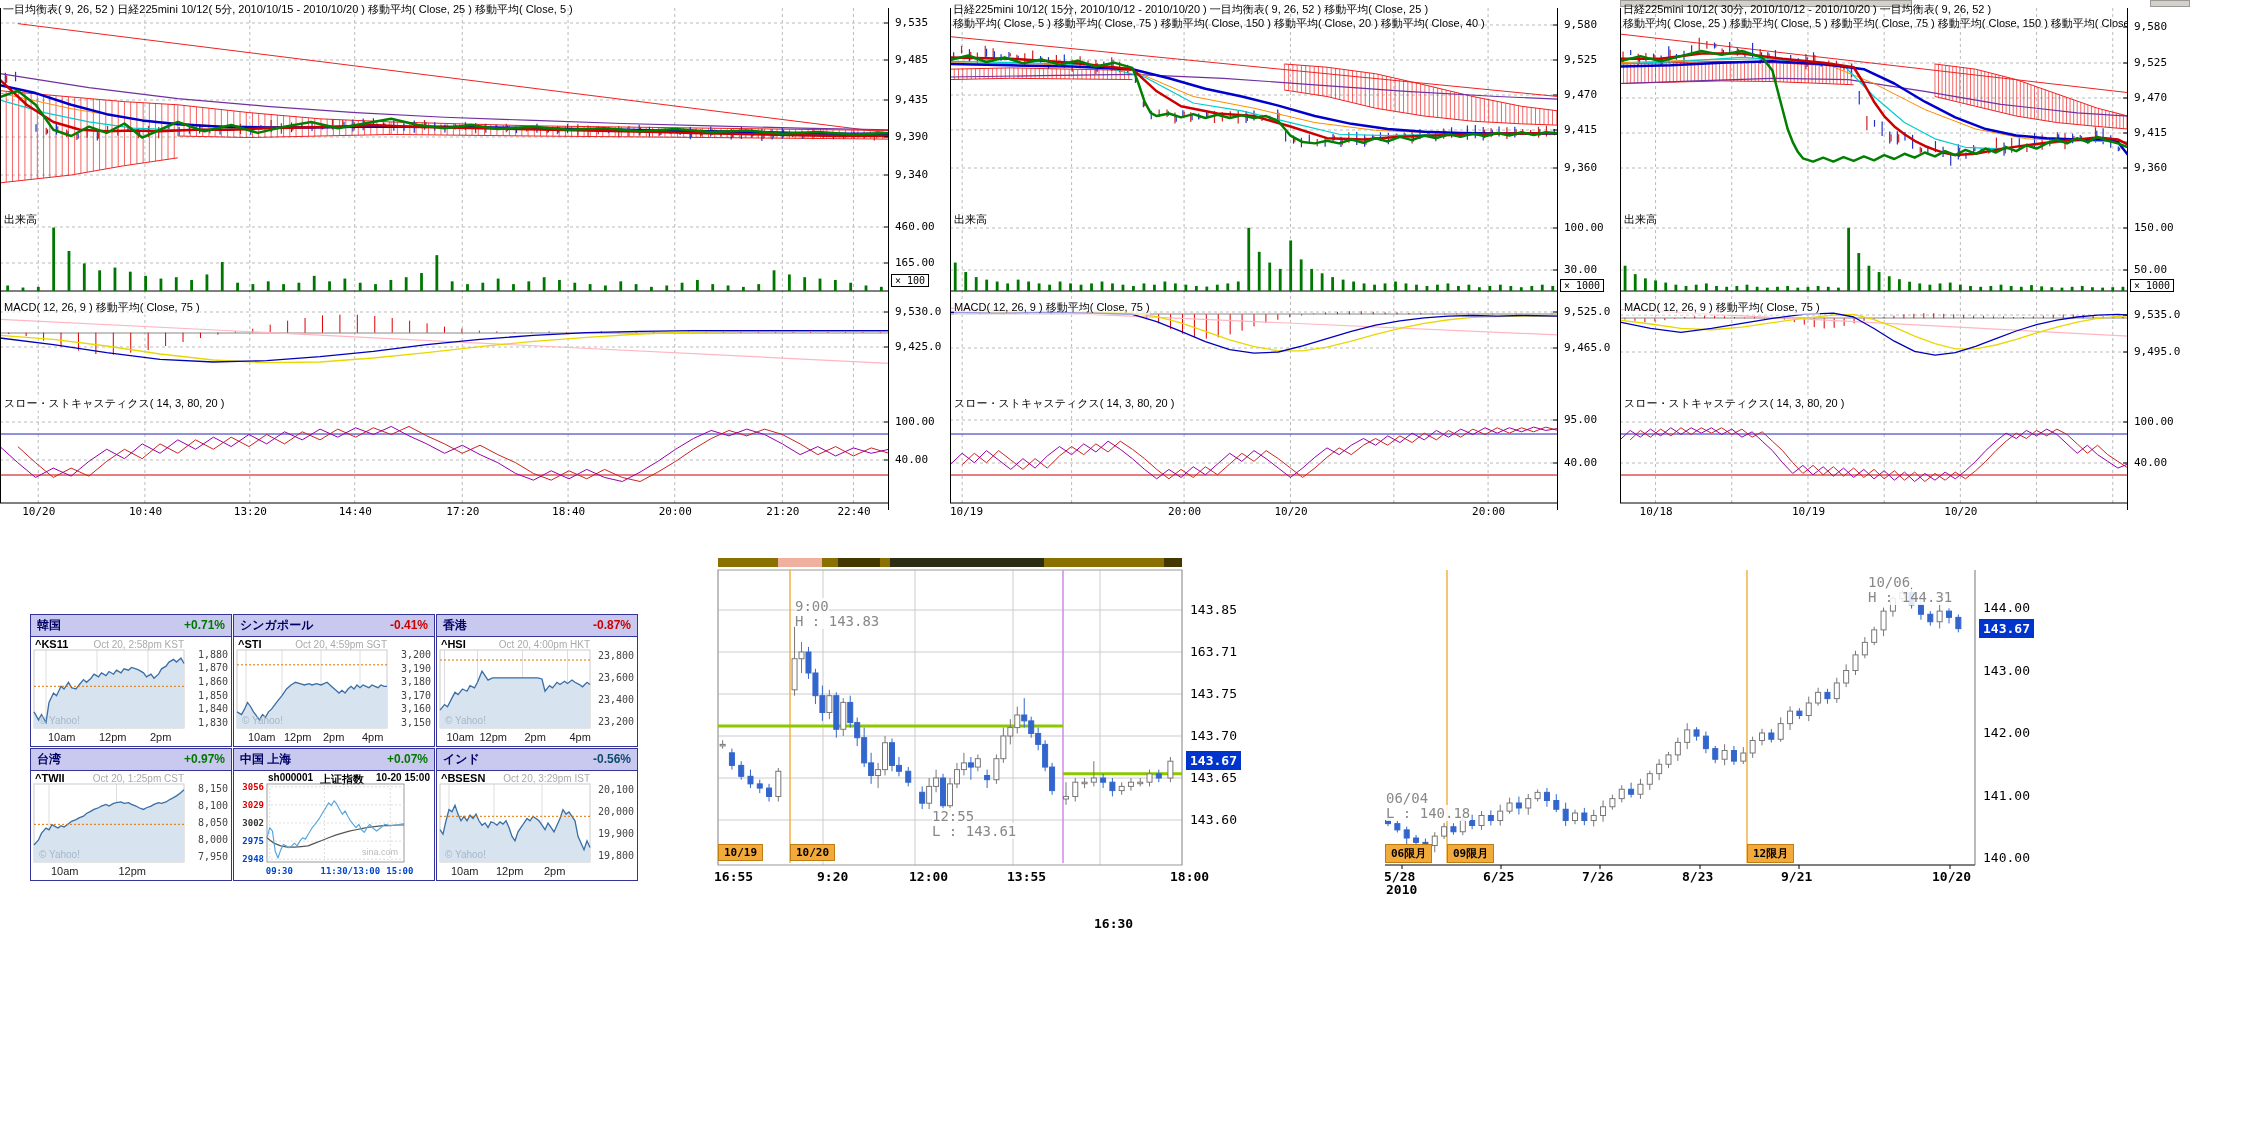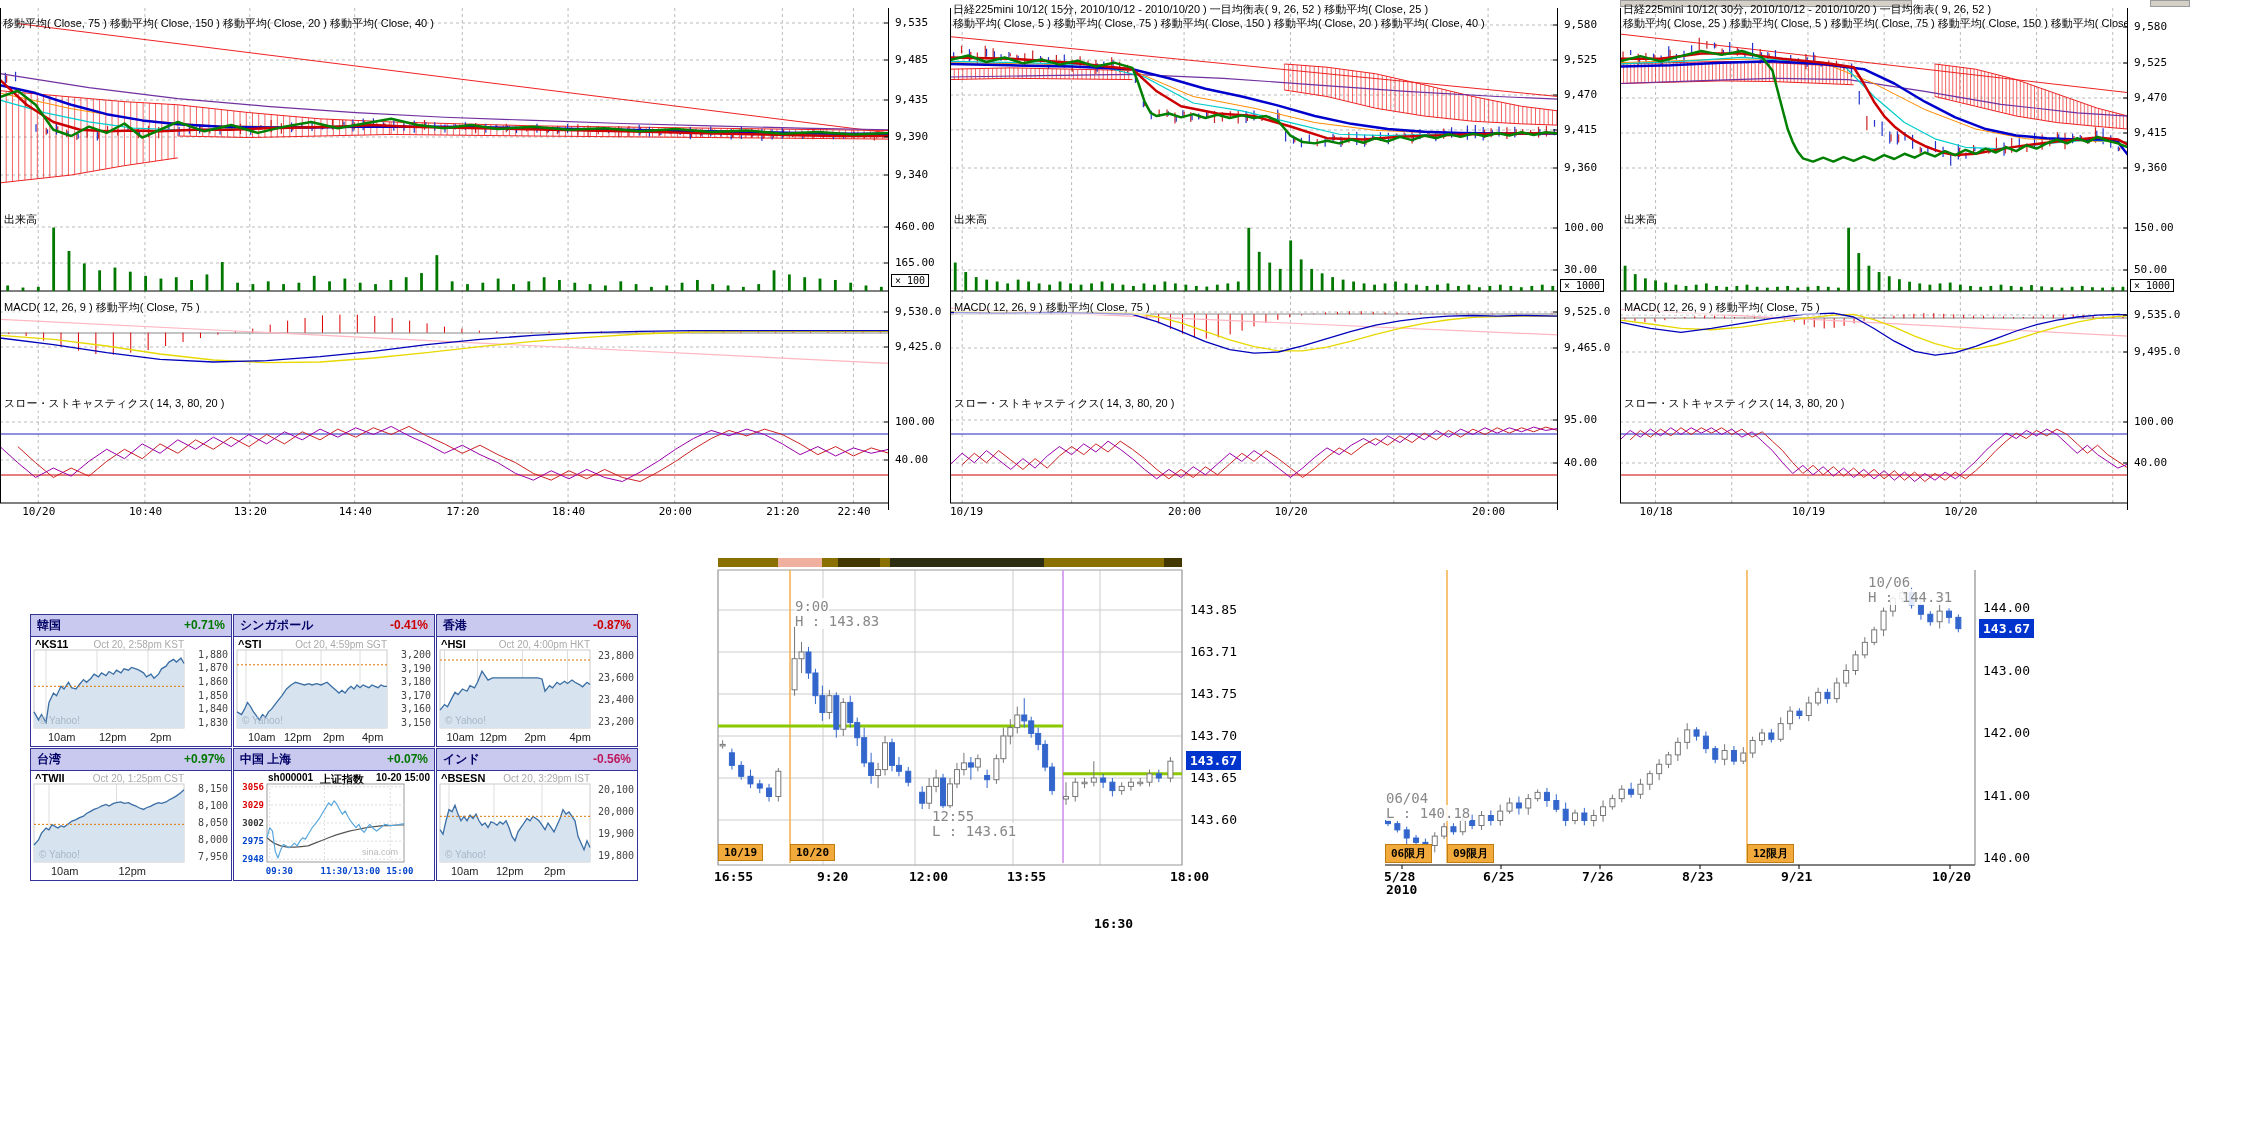--- a/index.html
+++ b/index.html
@@ -471,21 +471,21 @@
         <line x1="884" x2="889" y1="100" y2="100" stroke="#000"></line>
         <line x1="884" x2="889" y1="137" y2="137" stroke="#000"></line>
         <line x1="884" x2="889" y1="175" y2="175" stroke="#000"></line>
         <line x1="884" x2="889" y1="227" y2="227" stroke="#000"></line>
         <line x1="884" x2="889" y1="263" y2="263" stroke="#000"></line>
         <line x1="884" x2="889" y1="312" y2="312" stroke="#000"></line>
         <line x1="884" x2="889" y1="347" y2="347" stroke="#000"></line>
         <line x1="884" x2="889" y1="422" y2="422" stroke="#000"></line>
         <line x1="884" x2="889" y1="460" y2="460" stroke="#000"></line>
       </svg>
-      <div class="hdr hdr2" style="width: 885px;">移動平均( Close, 75 )   移動平均( Close, 150 )   移動平均( Close, 20 )   移動平均( Close, 40 )</div>
+      <div class="hdr hdr1" style="width: 885px;">一目均衡表( 9, 26, 52 )   日経225mini 10/12( 5分, 2010/10/15 - 2010/10/20 )   移動平均( Close, 25 )   移動平均( Close, 5 )</div>
       <div class="ptitle" style="top: 212px;">出来高</div>
       <div class="ptitle" style="top: 300px;">MACD( 12, 26, 9 )    移動平均( Close, 75 )</div>
       <div class="ptitle" style="top: 396px;">スロー・ストキャスティクス( 14, 3, 80, 20 )</div>
       <div class="axiscol" style="left: 889px; width: 58px;">
         <span class="axlab" style="top: 16px;">9,535</span>
         <span class="axlab" style="top: 53px;">9,485</span>
         <span class="axlab" style="top: 93px;">9,435</span>
         <span class="axlab" style="top: 130px;">9,390</span>
         <span class="axlab" style="top: 168px;">9,340</span>
         <span class="axlab" style="top: 220px;">460.00</span>
@@ -1455,21 +1455,21 @@
         <span class="cn-ylab" style="left: 2px; color: rgb(0, 68, 204); top: 83.3103px;">2948</span>
         <span class="cn-xlab" style="left: 31.74px;">09:30</span>
         <span class="cn-xlab" style="left: 86.54px;">11:30/13:00</span>
         <span class="cn-xlab" style="left: 152.3px;">15:00</span>
         <span class="cn-wm" style="left: 128px; top: 76px;">sina.com</span>
       </div>
     </div>
     <div class="wcell" style="left: 436px; top: 748px;">
       <div class="whead">
         <span class="wname">インド</span>
-        <span class="wpct" style="color: #be185d;">-0.56%</span>
+        <span class="wpct" style="color: #0c4a6e;">-0.56%</span>
       </div>
       <div class="wbody">
         <span class="wsym">^BSESN</span>
         <span class="wtime">Oct 20, 3:29pm IST</span>
         <svg width="199" height="110" style="position:absolute;left:0;top:0">
           <line x1="12" x2="12" y1="13" y2="91" stroke="#ddd"></line>
           <line x1="57" x2="57" y1="13" y2="91" stroke="#ddd"></line>
           <line x1="105.00000000000001" x2="105.00000000000001" y1="13" y2="91" stroke="#ddd"></line>
           <rect x="3" y="13" width="150" height="78" fill="none" stroke="#ccc"></rect>
           <polygon points="3,91 3,58.68571428571429 6,63.142857142857146 9,49.77142857142857 12,38.62857142857143 15,40.85714285714286 18,34.17142857142857 21,43.08571428571429 24.000000000000004,49.77142857142857 27,45.31428571428572 30,49.77142857142857 33,44.2 36,47.542857142857144 39,43.08571428571429 42,49.77142857142857 45.00000000000001,54.22857142857143 48,52 51,56.457142857142856 54.00000000000001,50.885714285714286 57,52 60,54.22857142857143 63,50.885714285714286 66,53.114285714285714 69,49.77142857142857 72,56.457142857142856 75,65.37142857142857 78,69.82857142857142 81,60.91428571428572 84,56.457142857142856 87.00000000000001,52 90,47.542857142857144 93,49.77142857142857 96,45.31428571428572 99,47.542857142857144 102,49.77142857142857 105.00000000000001,54.22857142857143 108,58.68571428571429 111,52 114,56.457142857142856 117,60.91428571428572 120,54.22857142857143 123,47.542857142857144 125.99999999999999,38.62857142857143 129,43.08571428571429 132,40.85714285714286 135,45.31428571428572 138,49.77142857142857 141,65.37142857142857 144,72.05714285714285 147,78.74285714285715 150,69.82857142857142 153,76.5142857142857 153,91" fill="#d7e3ee"></polygon>

